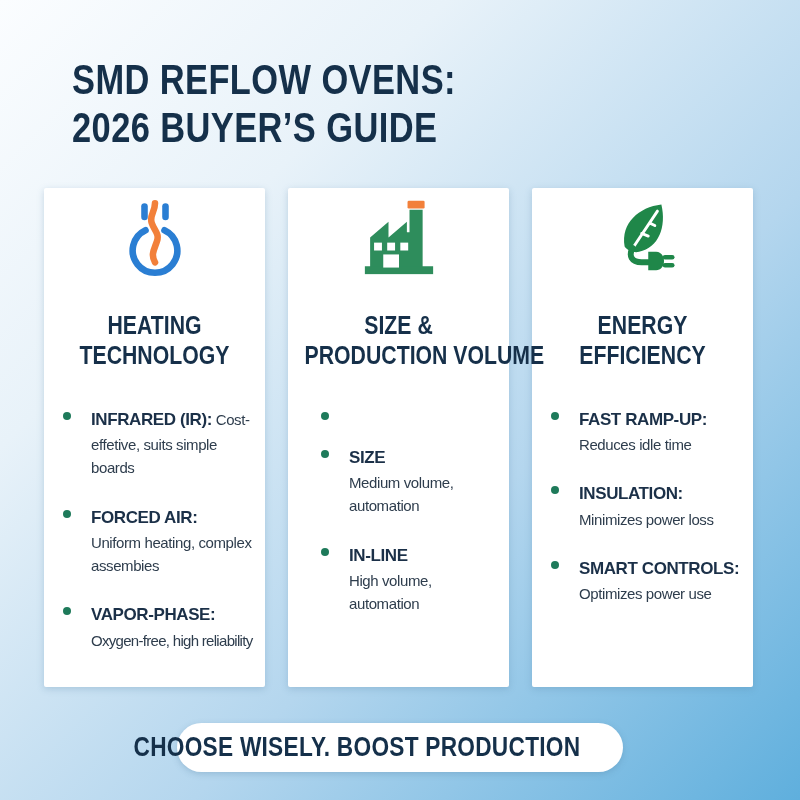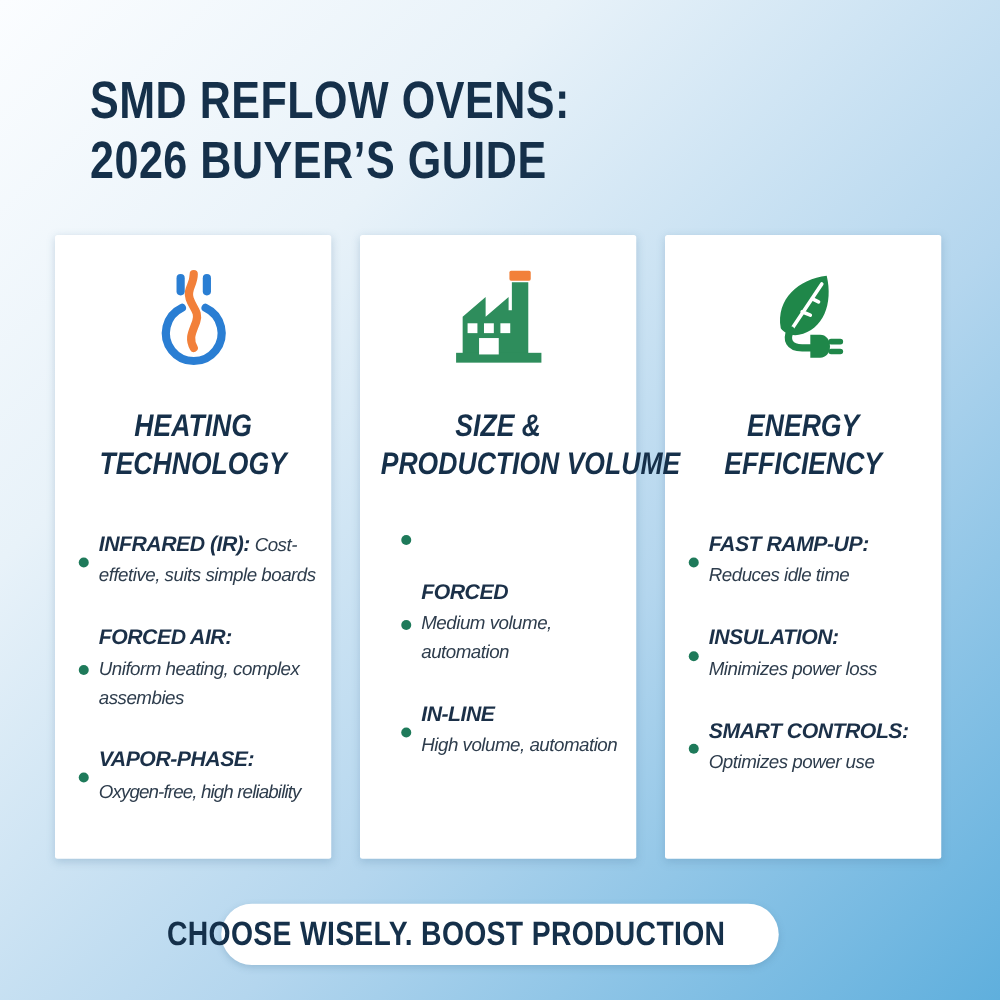--- a/index.html
+++ b/index.html
@@ -9,29 +9,29 @@
     font-family:"Liberation Sans",sans-serif;
   }
   
   .title{padding-top:56px;color:#15304a;font-weight:700;}
   .title .tline{font-size:42px;line-height:1.14;white-space:nowrap;
     transform:scaleX(0.82);letter-spacing:0.5px;}
   
   .cards{display:flex;gap:23px;padding:0 44px;margin-top:36px;}
   .card{background:#fff;width:221px;height:499px;box-sizing:border-box;
     border-radius:2px;display:flex;flex-direction:column;align-items:center;
-    padding-top:22px;box-shadow:0 2px 7px rgba(80,125,160,0.28);font-style:italic;}
+    padding-top:6px;box-shadow:0 2px 7px rgba(80,125,160,0.28);}
   .icon-box{height:92px;display:flex;align-items:center;justify-content:center;}
   .card-title{margin-top:24px;width:100%;text-align:center;color:#16304a;font-weight:700;}
   .card-title .cline{font-size:25px;line-height:1.22;white-space:nowrap;transform:scaleX(0.85);}
   
   .bullets{list-style:none;margin:36px 0 0 0;width:100%;box-sizing:border-box;
     padding:0 4px 0 19px;}
   .card--indent .bullets{padding-left:33px;}
-  .bullet{display:flex;gap:8px;margin-bottom:25px;align-items:center;}
+  .bullet{display:flex;gap:20px;margin-bottom:25px;}
   .dot{flex:0 0 8px;width:8px;height:8px;border-radius:50%;background:#1e7a5a;margin-top:5px;}
   .b-text{margin:0;font-size:15px;line-height:1.55;color:#2e3d4d;letter-spacing:-0.4px;}
   .b-head{font-weight:700;font-size:17px;color:#1b3048;letter-spacing:-0.4px;}
   .b-head.block,.b-desc.block{display:block;}
   .b-desc.tight{letter-spacing:-0.7px;white-space:nowrap;}
   
   .pill{margin:36px auto 5px;width:446px;height:49px;background:#fff;border-radius:25px;
     display:flex;align-items:center;justify-content:flex-end;
     box-shadow:0 2px 6px rgba(80,125,160,0.30);}
   .pill .ptext{font-size:27px;font-weight:700;color:#15304a;white-space:nowrap;
@@ -103,21 +103,21 @@
         <div class="cline">SIZE &amp;</div>
         <div class="cline">PRODUCTION VOLUME</div>
       </div>
       <ul class="bullets">
         <li class="bullet">
           <span class="dot"></span>
         </li>
         <li class="bullet">
           <span class="dot"></span>
           <p class="b-text">
-            <span class="b-head block">FORCED</span>
+            <span class="b-head block">SIZE</span>
             <span class="b-desc block">Medium volume, automation</span>
           </p>
         </li>
         <li class="bullet">
           <span class="dot"></span>
           <p class="b-text">
             <span class="b-head block">IN-LINE</span>
             <span class="b-desc block">High volume, automation</span>
           </p>
         </li>

